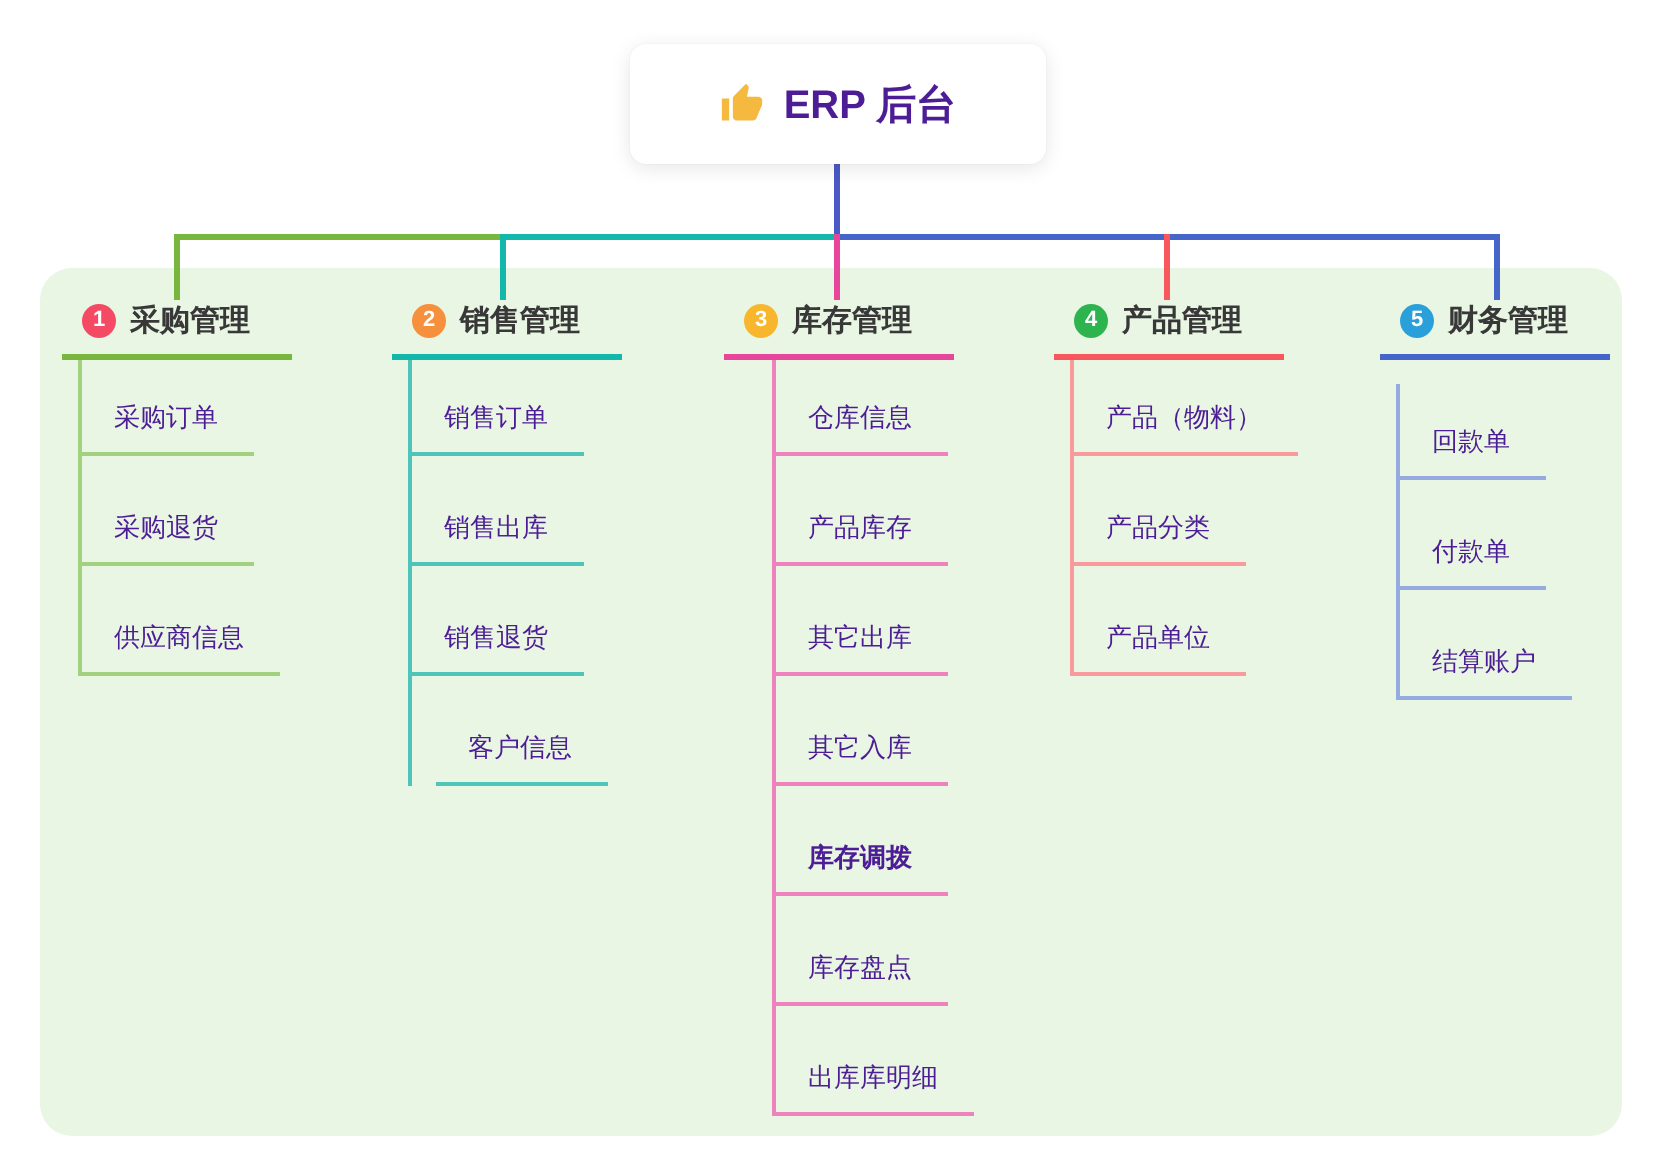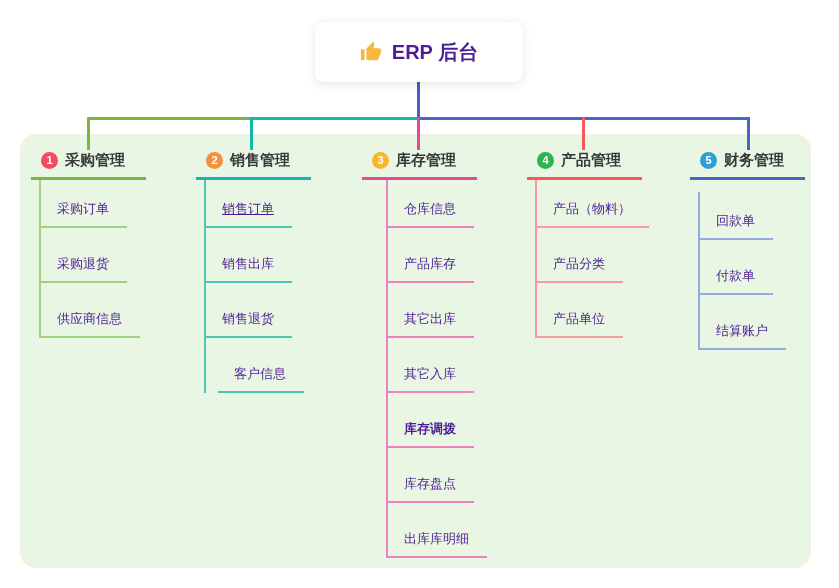--- a/index.html
+++ b/index.html
@@ -91,21 +91,21 @@
             <span>供应商信息</span>
           </div>
         </div>
       </div>
       <div class="branch" style="left: 196px;">
         <div class="branch-header" style="border-bottom-color: rgb(20, 184, 171);">
           <span class="badge" style="background: rgb(246, 144, 61);">2</span>
           <span>销售管理</span>
         </div>
         <div class="children" style="border-left-color: rgb(79, 196, 187);">
-          <div class="child" style="border-bottom-color: rgb(79, 196, 187); text-decoration: underline;">
+          <div class="child" style="border-bottom-color: rgb(79, 196, 187);">
             <span>销售订单</span>
           </div>
           <div class="child" style="border-bottom-color: rgb(79, 196, 187);">
             <span>销售出库</span>
           </div>
           <div class="child" style="border-bottom-color: rgb(79, 196, 187);">
             <span>销售退货</span>
           </div>
           <div class="child" style="border-bottom-color: rgb(79, 196, 187); margin-left: 12px;">
             <span>客户信息</span>

